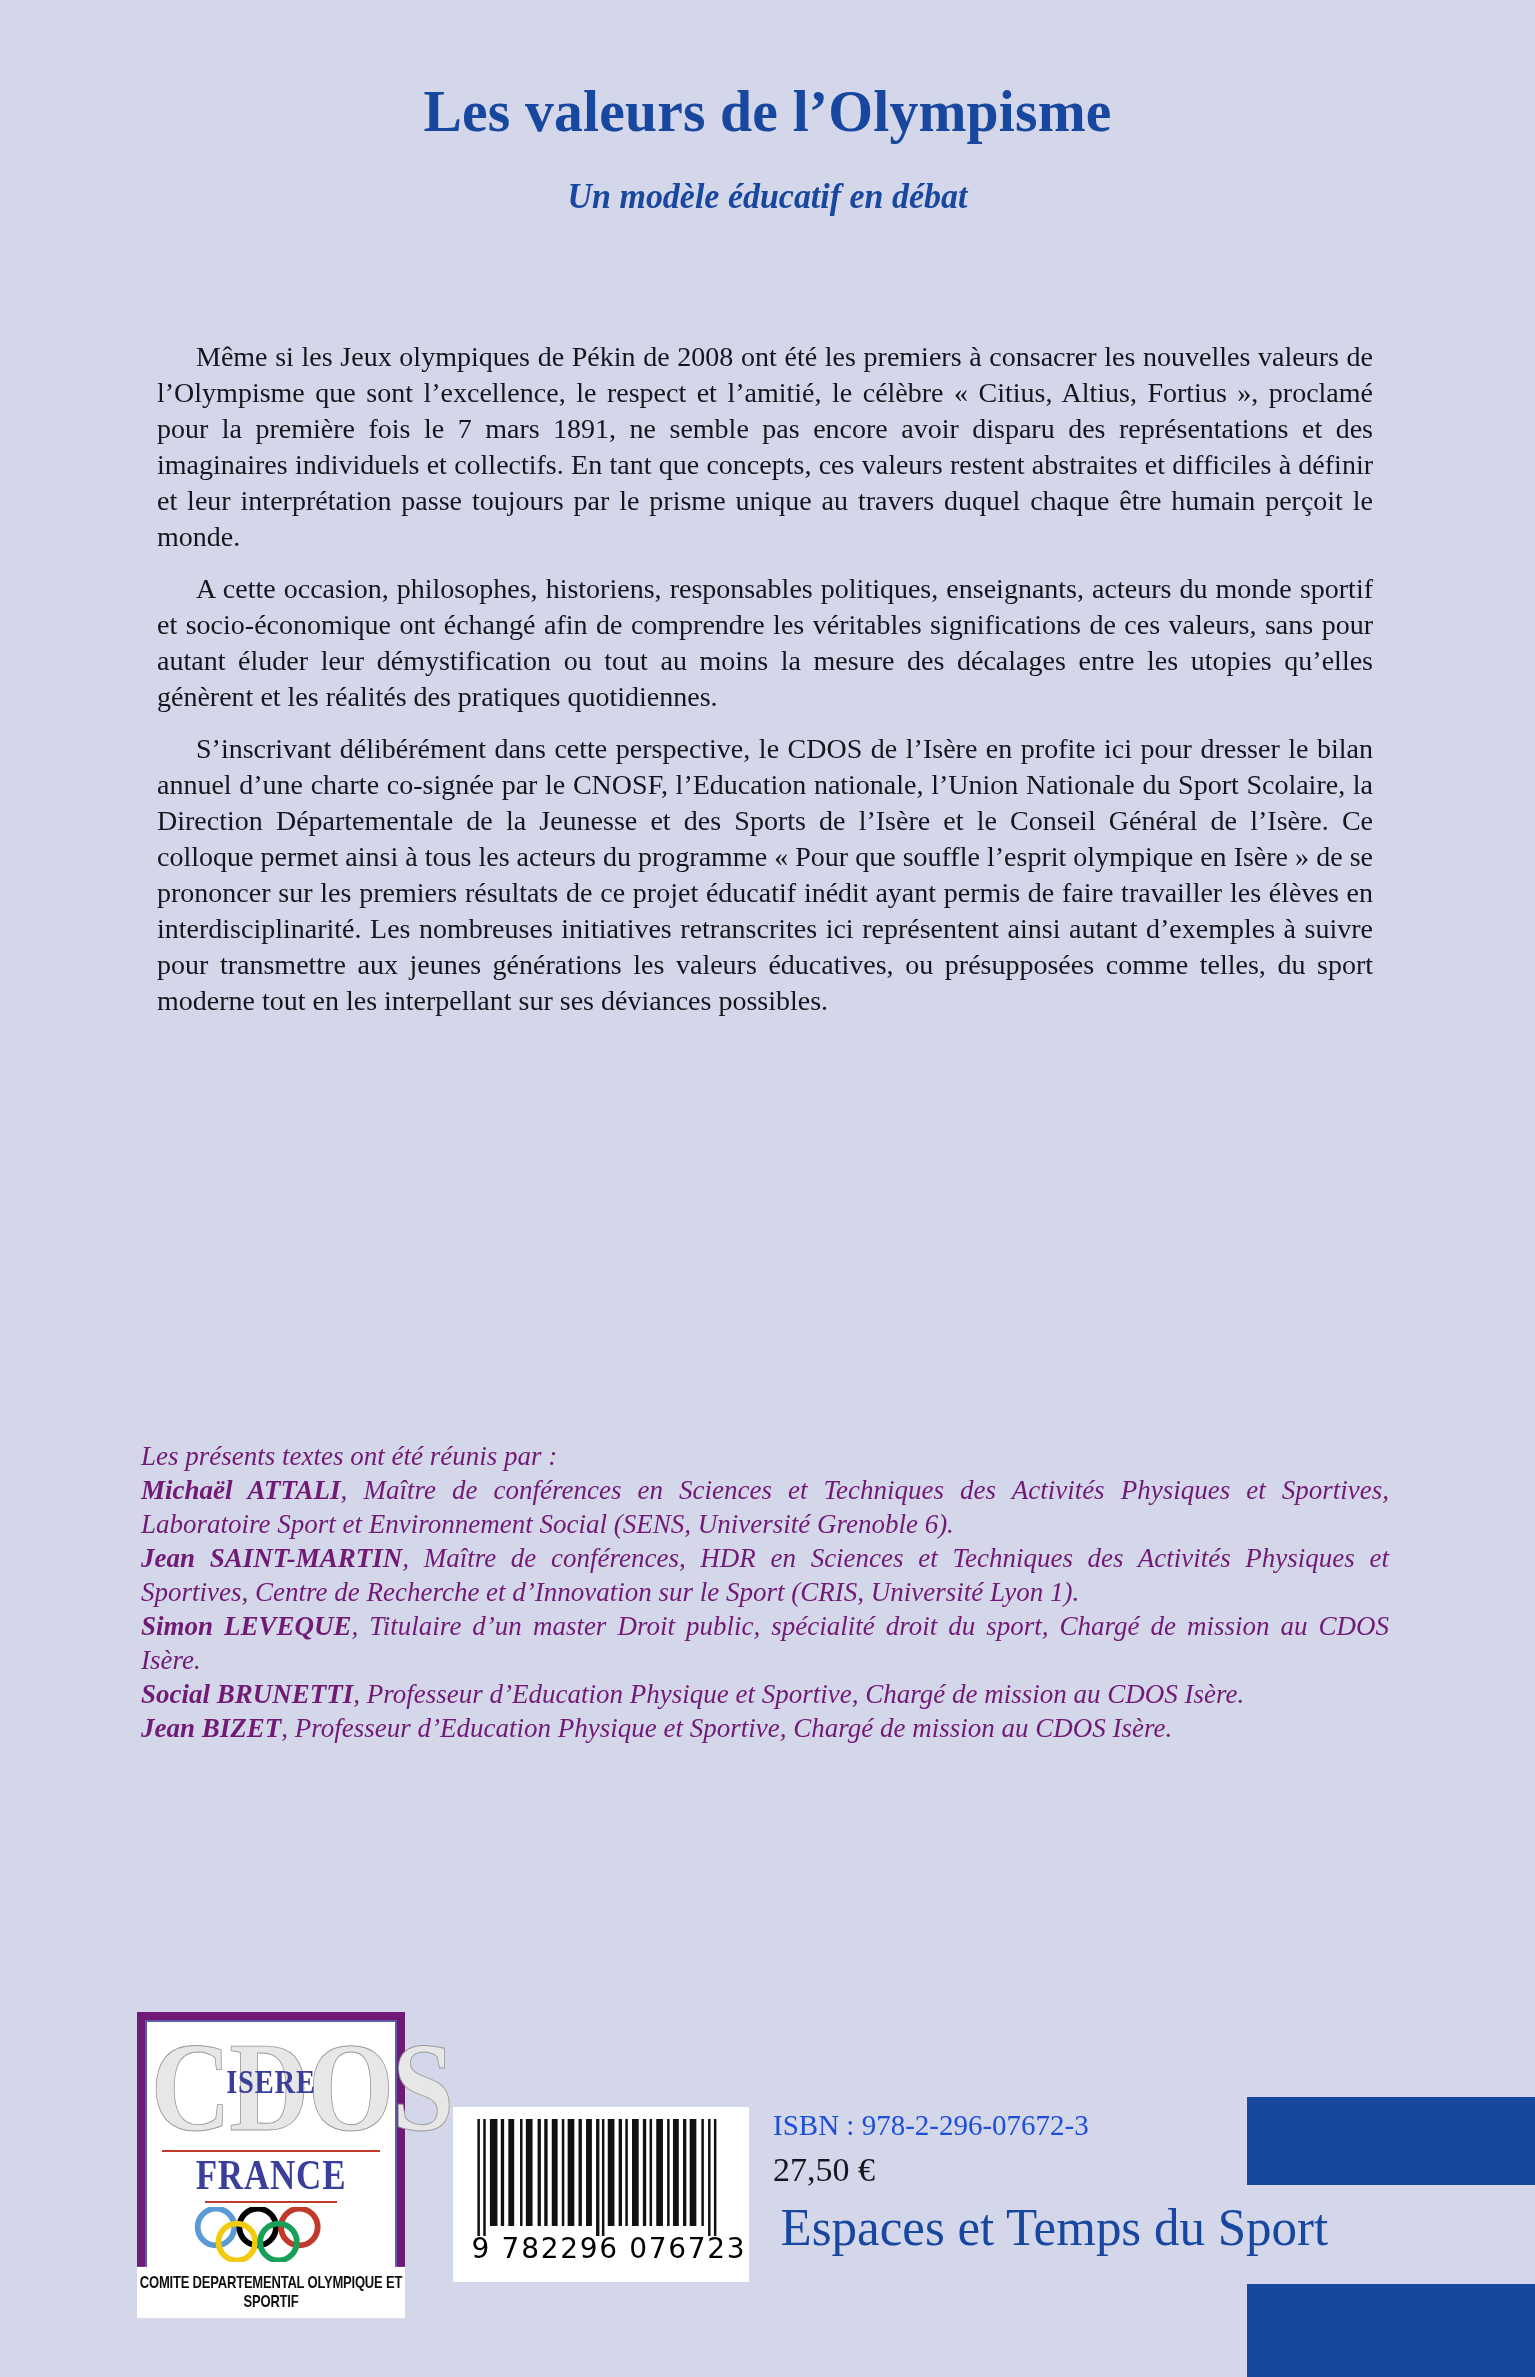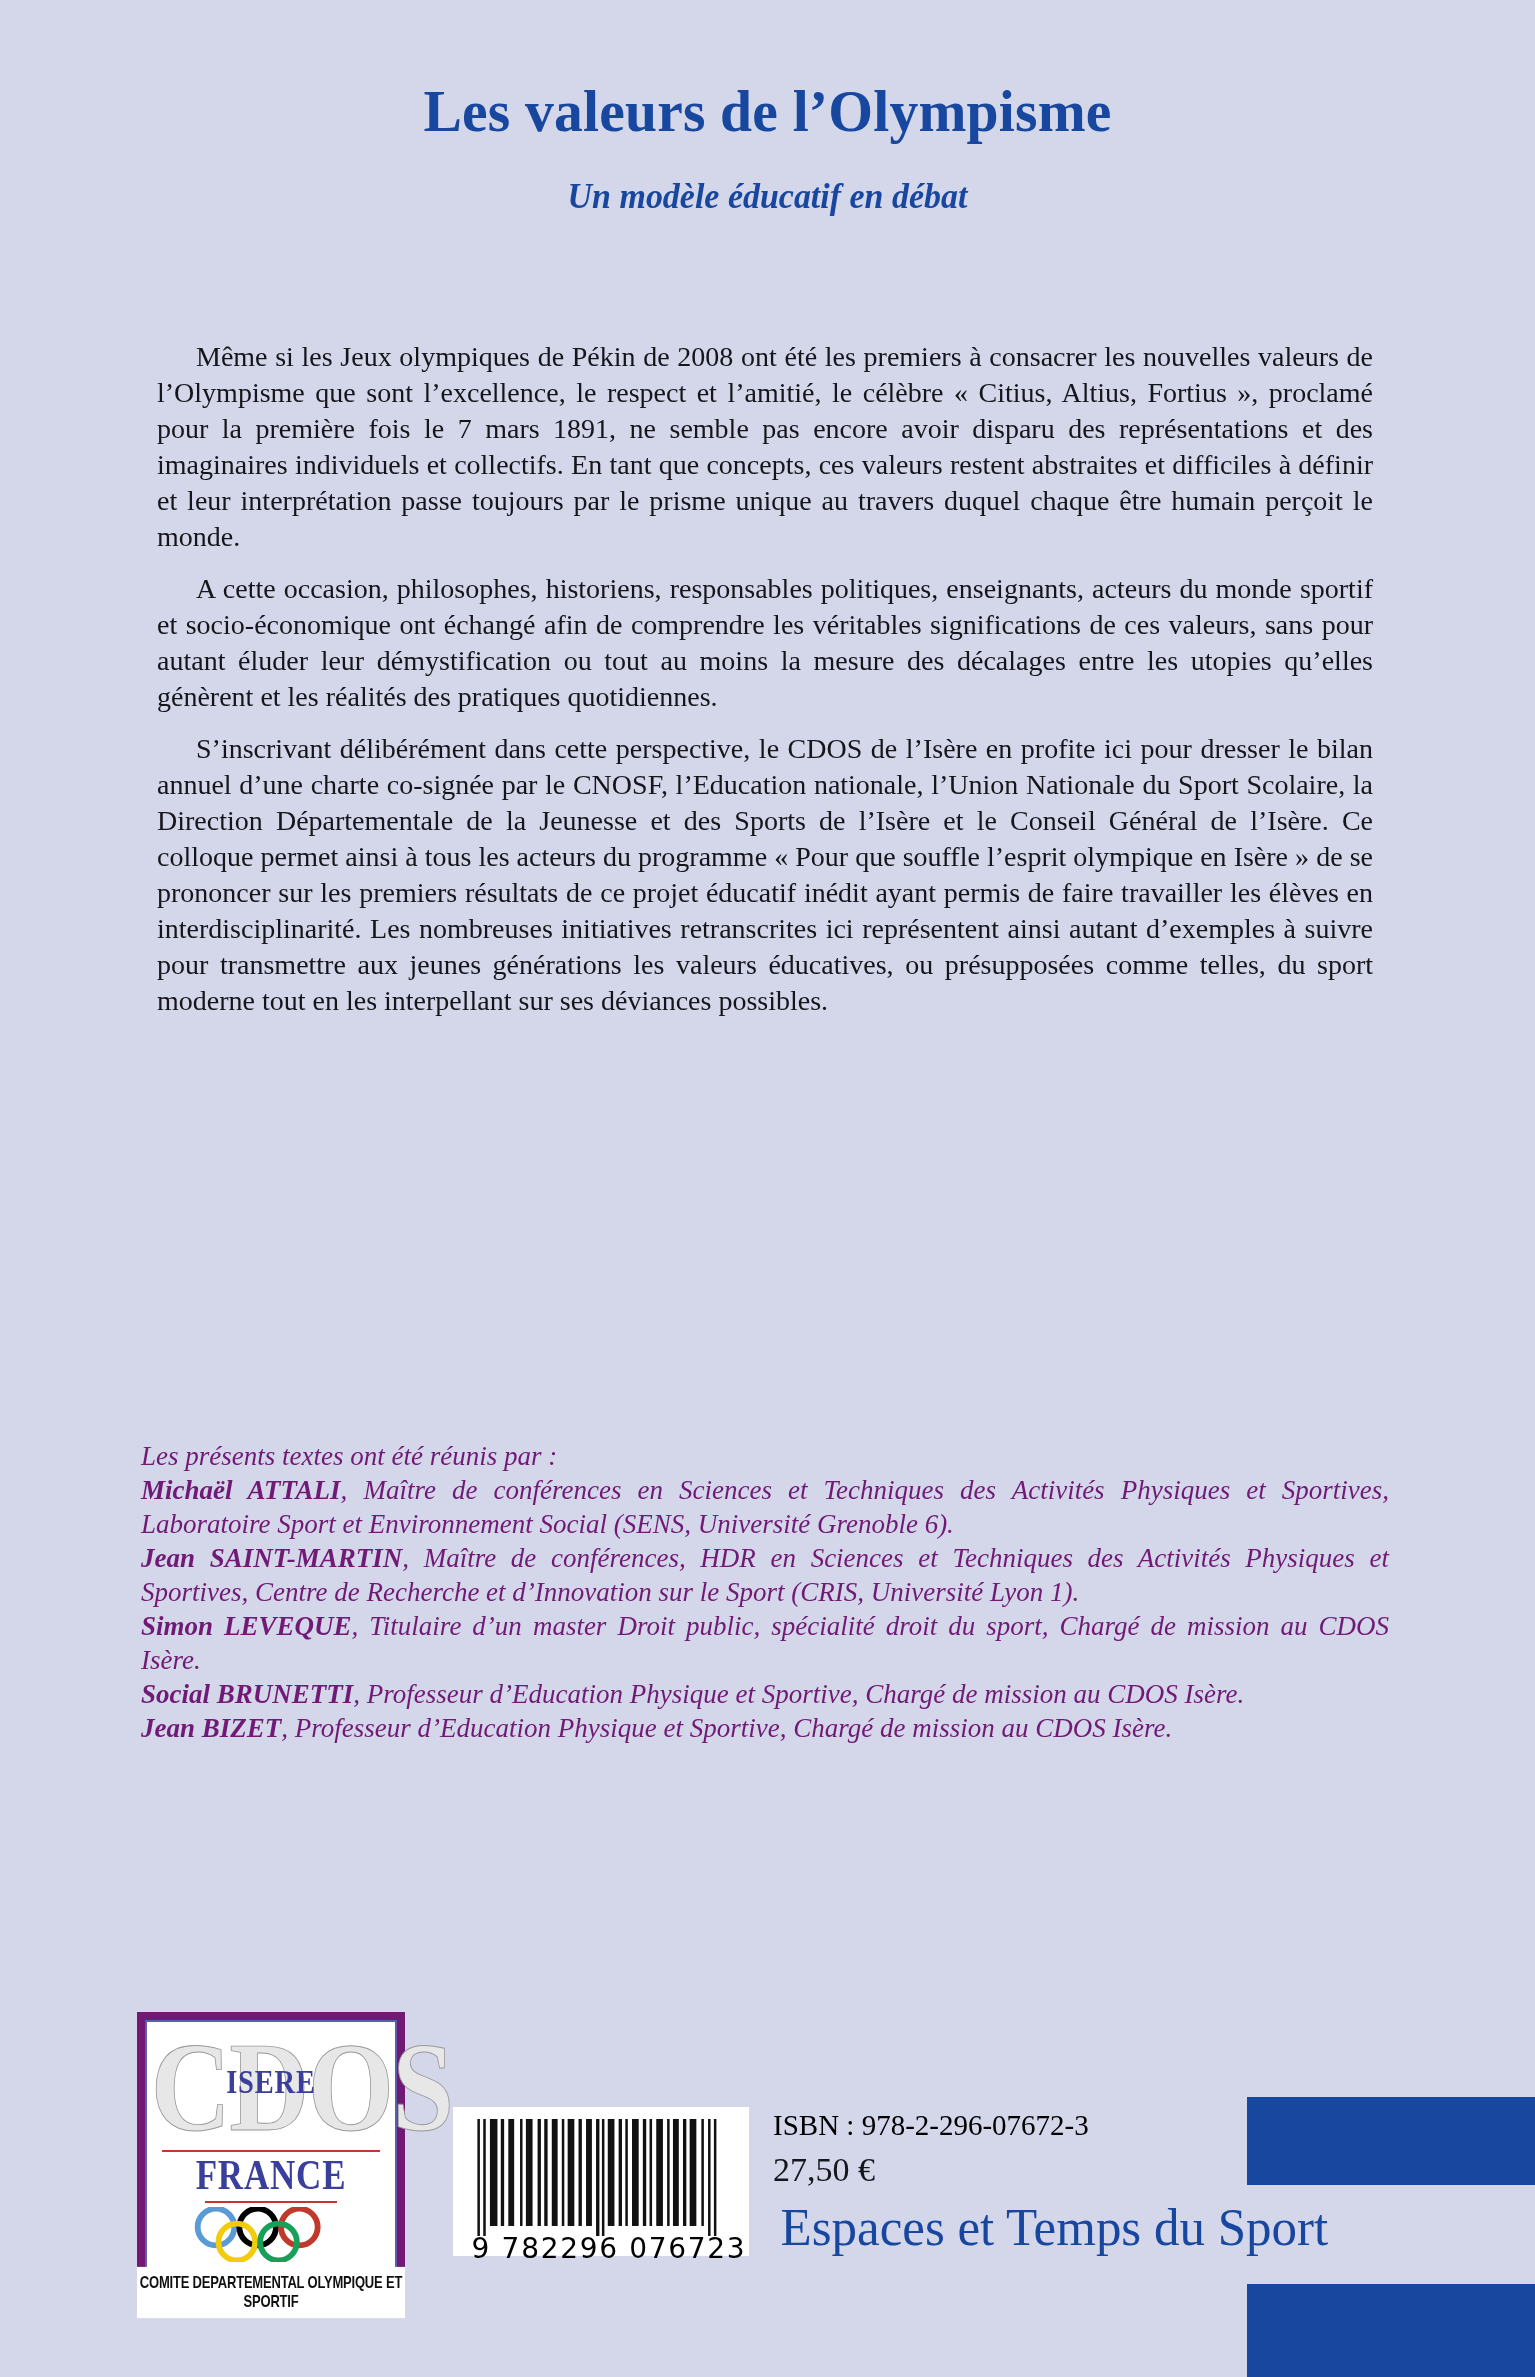--- a/index.html
+++ b/index.html
@@ -167,21 +167,21 @@
     background: #ffffff;
     transform: scaleY(1.25);
   }
 
   
   .barcode-box {
     position: absolute;
     left: 453px;
     top: 2107px;
     width: 296px;
-    height: 149px;
+    height: 175px;
     background: #ffffff;
     box-sizing: border-box;
     padding: 11.7px 18.5px 3.4px 18.5px;
   }
   .barcode-bars {
     display: block;
   }
   .barcode-digits {
     font-family: "DejaVu Sans", "Liberation Sans", sans-serif;
     font-size: 28px;
@@ -192,21 +192,21 @@
     white-space: pre;
   }
 
   
   .isbn-line {
     position: absolute;
     left: 773px;
     top: 2107px;
     font-size: 29px;
     line-height: 37px;
-    color: #000000;
+    color: #1d4ed8;
   }
   .price-line {
     position: absolute;
     left: 773px;
     top: 2150px;
     font-size: 34px;
     line-height: 40px;
     color: #15161c;
   }
 

